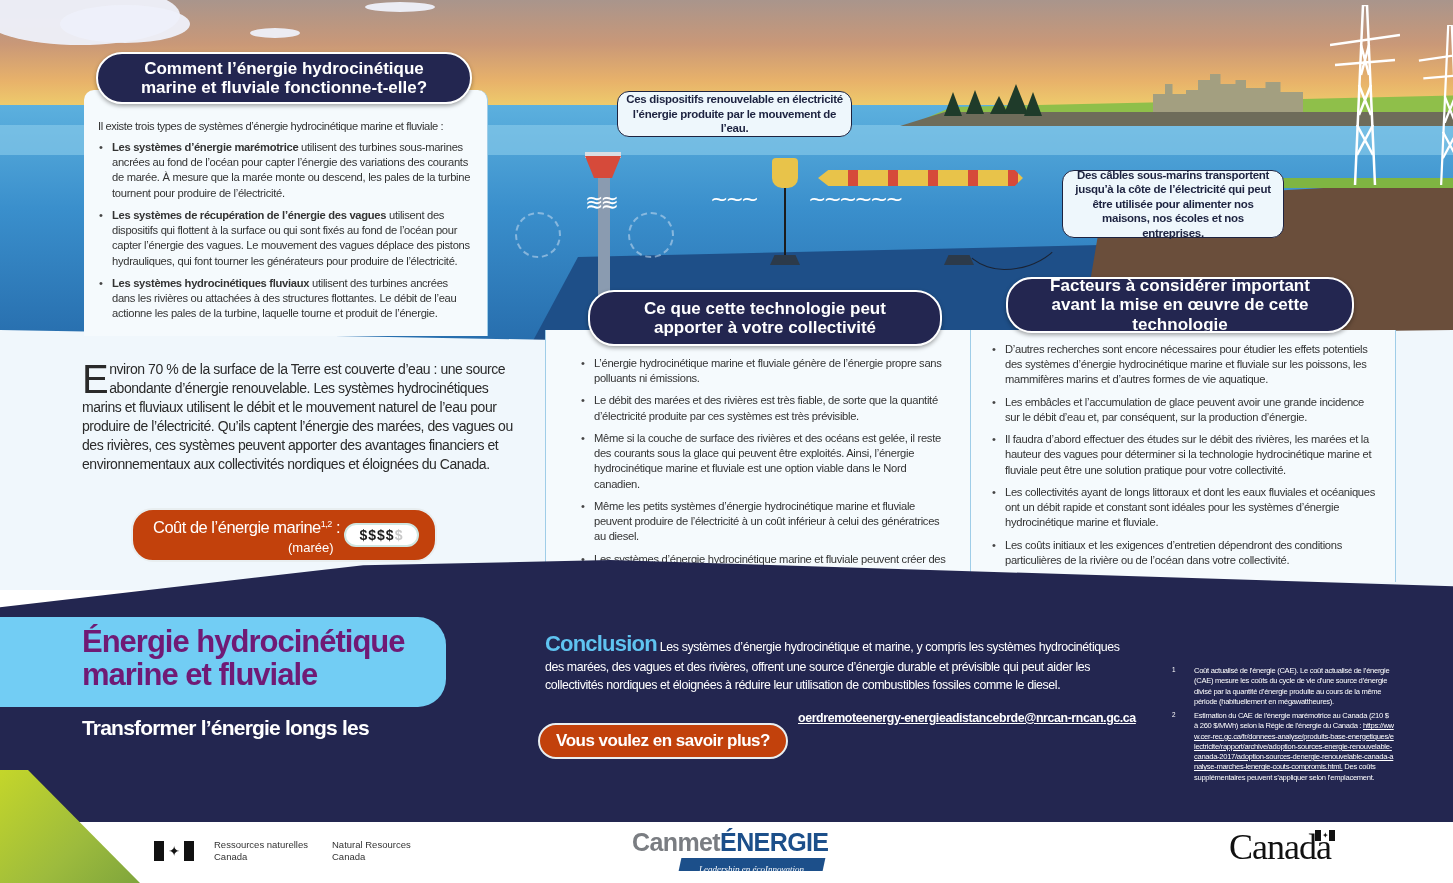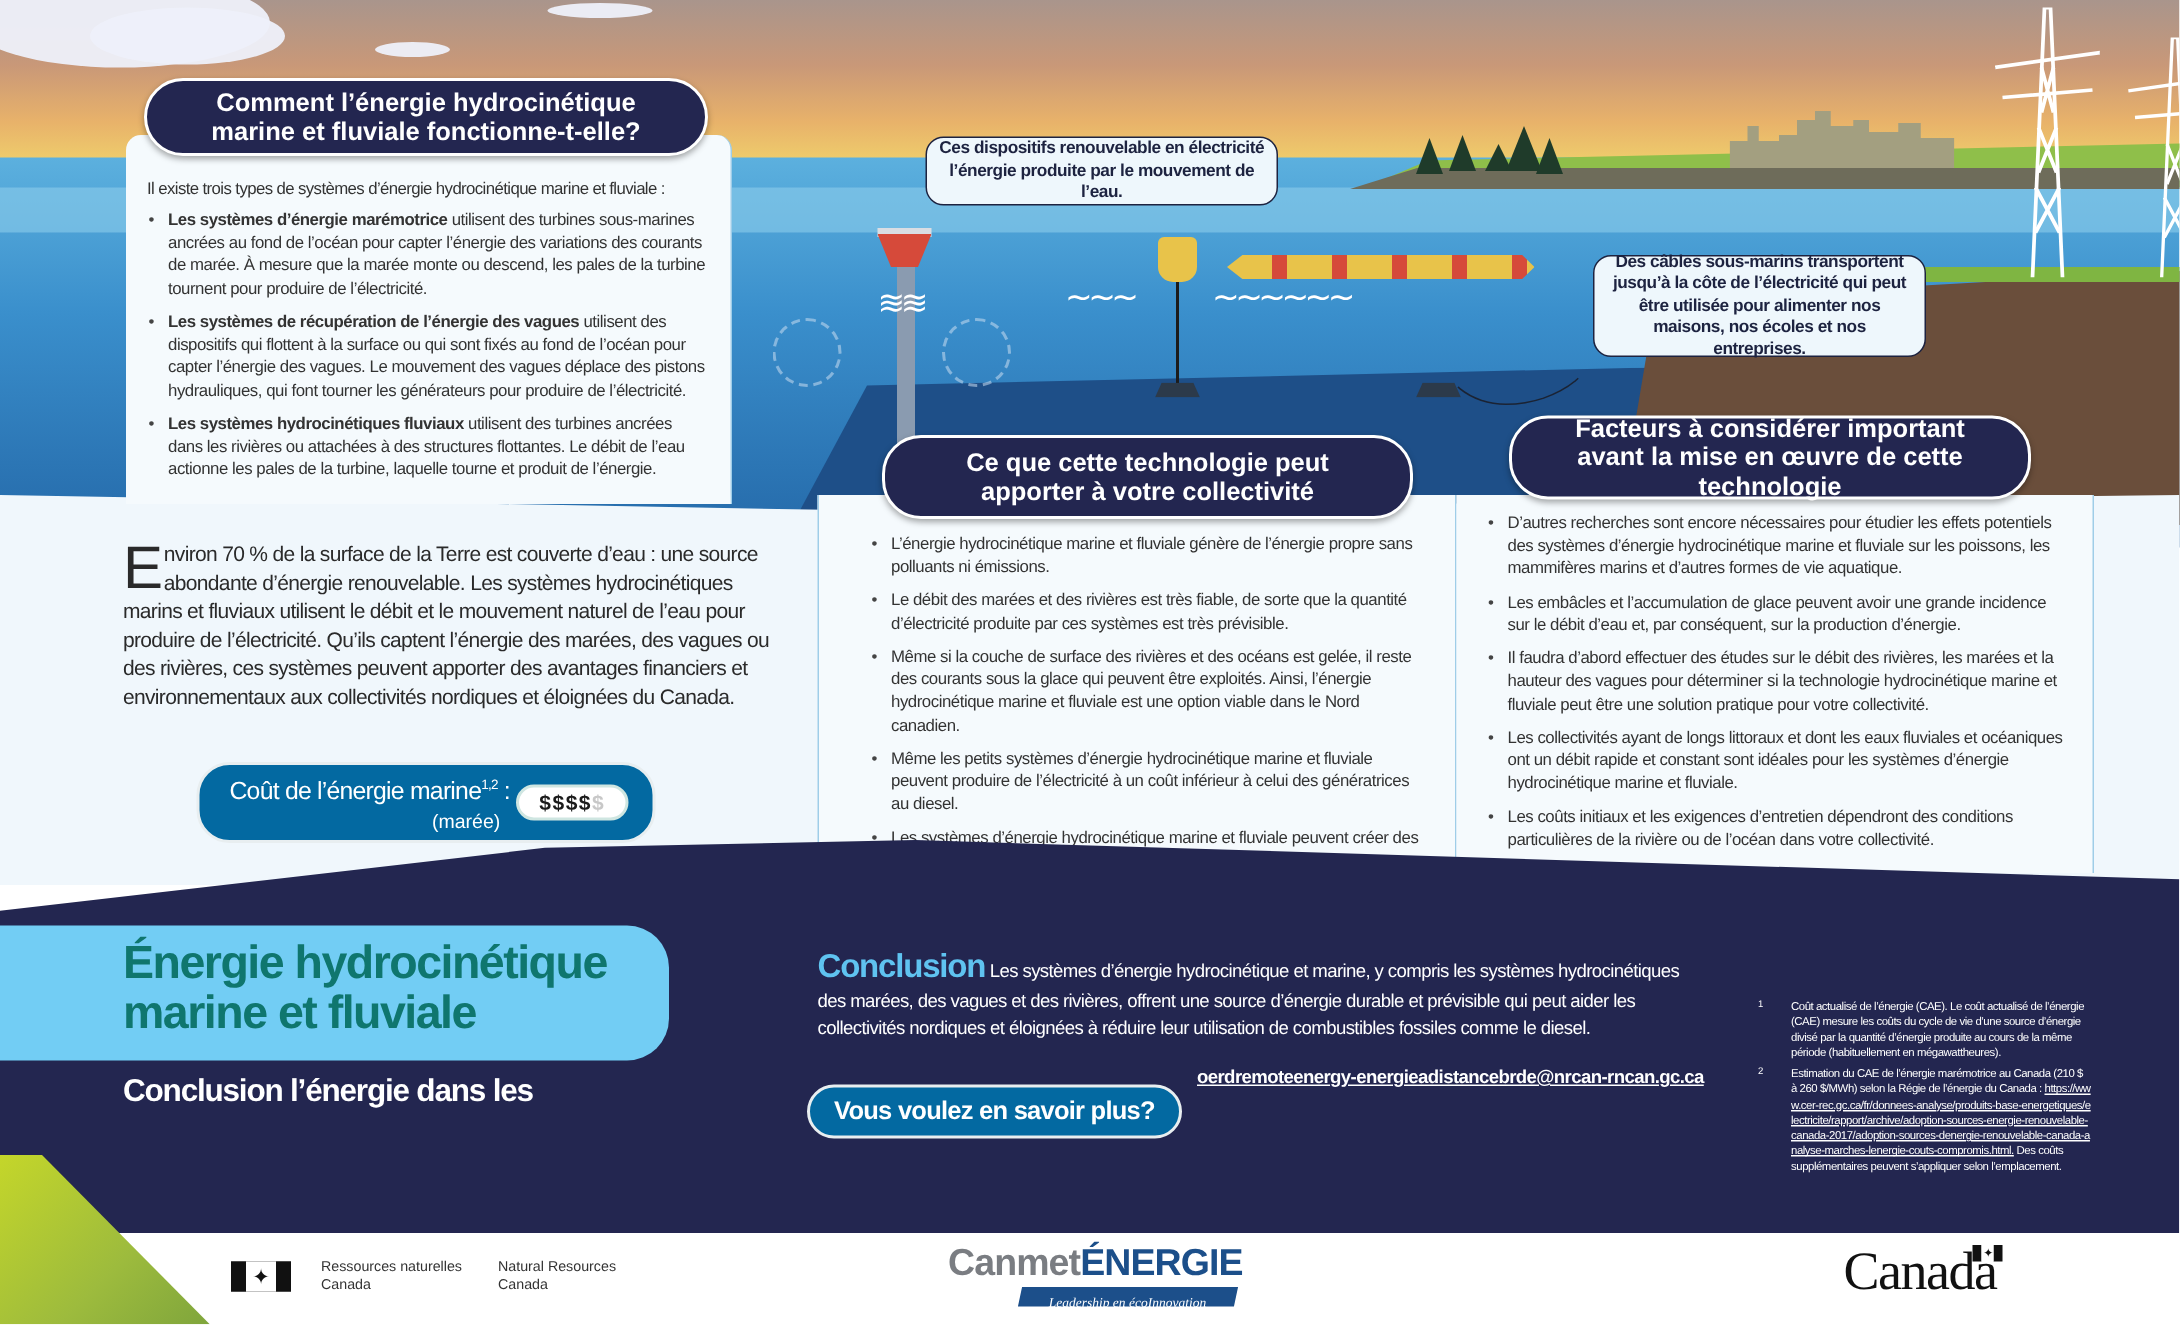--- a/index.html
+++ b/index.html
@@ -68,21 +68,21 @@
     clip-path: polygon(0 18%, 25% 2%, 42% 0, 100% 10%, 100% 100%, 0 100%); }
   #title-band { position:absolute; left:0; top:617px; width:446px; height:90px; background:#72cdf4;
     border-radius: 0 28px 28px 0; }
   .green-swoosh { position:absolute; left:0; top:770px; width:140px; height:113px;
     background: linear-gradient(135deg,#c4d62a 0%,#9dbb3d 60%,#7fa53c 100%);
     clip-path: polygon(0 0, 20% 0, 100% 100%, 0 100%); }
 
   
   #footer { position:absolute; left:0; top:822px; width:1453px; height:61px; background:#fff; }
 
-  .teal-pill { position:absolute; background:#0369a1; color:#fff; border:2px solid #e8eef0; border-radius:22px; }
+  .teal-pill { position:absolute; background:#c2410c; color:#fff; border:2px solid #e8eef0; border-radius:22px; }
   a.link { color:#fff; text-decoration:underline; }
 </style>
 </head>
 <body>
 
 <div id="scene">
   <div class="sky"></div>
   <div class="cloud" style="left:-20px;top:-15px;width:200px;height:60px;"></div>
   <div class="cloud" style="left:60px;top:5px;width:130px;height:38px;"></div>
   <div class="cloud" style="left:250px;top:28px;width:50px;height:10px;"></div>
@@ -194,26 +194,26 @@
     <li>Les collectivités ayant de longs littoraux et dont les eaux fluviales et océaniques ont un débit rapide et constant sont idéales pour les systèmes d’énergie hydrocinétique marine et fluviale.</li>
     <li>Les coûts initiaux et les exigences d’entretien dépendront des conditions particulières de la rivière ou de l’océan dans votre collectivité.</li>
   </ul>
 </div>
 <div class="pill-head" style="left:1006px;top:277px;width:348px;height:56px;font-size:17px;padding:0 24px;">
   <span>Facteurs à considérer important avant la mise en œuvre de cette technologie</span>
 </div>
 
 <div id="navy"></div>
 <div id="title-band"></div>
-<div style="position:absolute;left:82px;top:626px;color:#0f766e;font-weight:bold;font-size:31px;line-height:1.06;letter-spacing:-1px;">
+<div style="position:absolute;left:82px;top:626px;color:#701a75;font-weight:bold;font-size:31px;line-height:1.06;letter-spacing:-1px;">
   <div>Énergie hydrocinétique</div>
   <div>marine et fluviale</div>
 </div>
 <div style="position:absolute;left:82px;top:715px;color:#fff;font-weight:bold;font-size:21px;line-height:1.2;letter-spacing:-0.8px;">
-  <div>Conclusion l’énergie dans les</div>
+  <div>Transformer l’énergie longs les</div>
 </div>
 
 <div style="position:absolute;left:545px;top:628px;width:590px;color:#fff;font-size:12.4px;line-height:1.42;letter-spacing:-0.4px;">
   <span style="color:#5fc3f0;font-weight:bold;font-size:22px;letter-spacing:-0.8px;">Conclusion</span><span> Les systèmes d’énergie hydrocinétique et marine, y compris les systèmes hydrocinétiques des marées, des vagues et des rivières, offrent une source d’énergie durable et prévisible qui peut aider les collectivités nordiques et éloignées à réduire leur utilisation de combustibles fossiles comme le diesel.</span>
 </div>
 
 <div class="teal-pill" style="left:538px;top:723px;width:250px;height:36px;display:flex;align-items:center;justify-content:center;">
   <span style="font-weight:bold;font-size:17px;letter-spacing:-0.5px;">Vous voulez en savoir plus?</span>
 </div>
 <div style="position:absolute;left:798px;top:711px;width:340px;color:#fff;font-weight:bold;font-size:12.4px;line-height:1.2;letter-spacing:-0.4px;">

